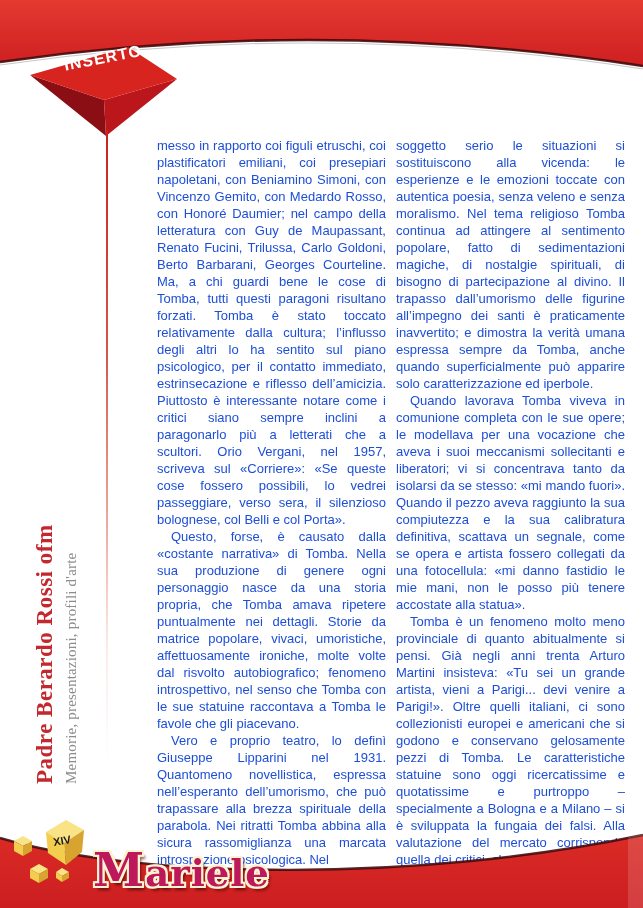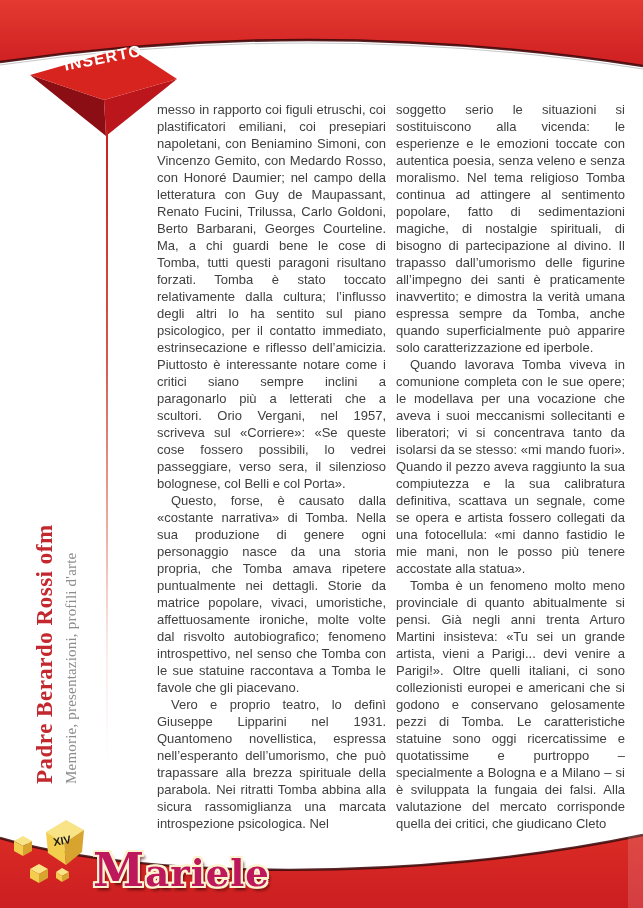--- a/index.html
+++ b/index.html
@@ -34,21 +34,21 @@
   }
   .sidebar-subtitle{
     position:absolute;left:63px;top:510px;height:274px;
     writing-mode:vertical-rl;transform:rotate(180deg);
     font-family:"Liberation Serif",serif;font-size:15px;
     letter-spacing:.2px;color:#8d8d8d;white-space:nowrap;
   }
 
   
   .columns{position:absolute;left:157px;top:101px;width:469px;display:flex;gap:10px;}
-  .col{width:229px;font-size:13px;line-height:17px;text-align:justify;color:#404040;}
+  .col{width:229px;font-size:13px;line-height:17px;text-align:justify;color:#1d4ed8;margin-top:36px;}
   .col p{margin:0;padding:0;}
   .col p + p{text-indent:14px;}
 
   
   .mariele{
     position:absolute;left:93px;top:843px;
     font-family:"DejaVu Serif",serif;font-weight:bold;
     font-size:37px;letter-spacing:1px;color:#be185d;white-space:nowrap;
     text-shadow:
       -2px -2px 0 #fdf3cf, 2px -2px 0 #fdf3cf, -2px 2px 0 #fdf3cf, 2px 2px 0 #fdf3cf,

